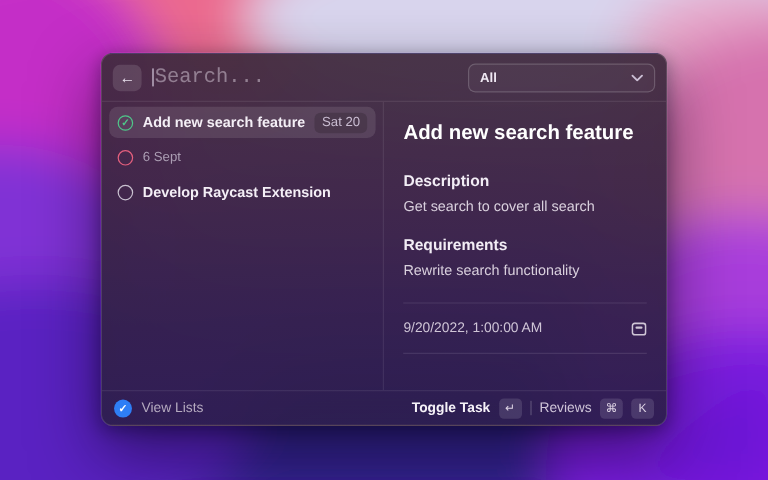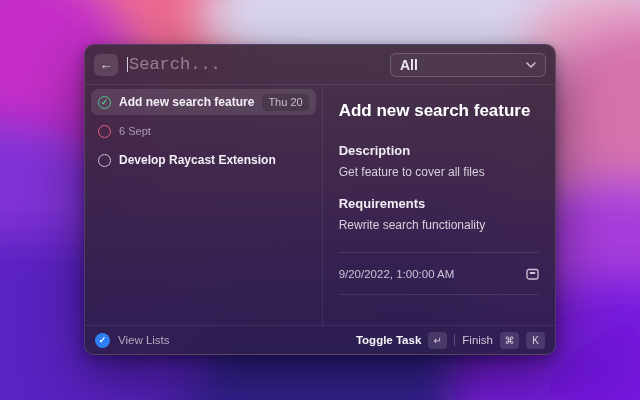--- a/index.html
+++ b/index.html
@@ -27,21 +27,21 @@
               display:flex; align-items:center; justify-content:center; cursor:default;
               font-family:"Liberation Sans", sans-serif; }
   .search-wrap { flex:1; display:flex; align-items:center; min-width:0; }
   .caret { width:1px; height:15px; background:#d7cde0; margin-right:1px; }
   .search-input { flex:1; min-width:0; background:transparent; border:none; outline:none;
                   color:#fff; font-size:17px; font-family:Liberation Mono, monospace; }
   .search-input::placeholder { color:rgba(235,226,240,0.45); }
   .dropdown { flex:0 0 156px; height:24px; border:1px solid rgba(255,255,255,0.18);
               border-radius:6px; background:rgba(255,255,255,0.03);
               display:flex; align-items:center; justify-content:space-between;
-              padding:0 9px; font-size:14px; font-weight:700; color:#efe8f3; }
+              padding:0 9px; font-size:11px; font-weight:700; color:#efe8f3; }
 
   
   .body { flex:1; display:flex; min-height:0; }
   .list { flex:0 0 178px; padding:4px 6px; }
   .row { display:flex; align-items:center; gap:8px; height:26px; padding:0 7px;
          border-radius:7px; margin-bottom:3px; }
   .row.selected { background:rgba(255,255,255,0.1); }
   .circle { flex:0 0 13px; width:13px; height:13px; border-radius:50%;
             border:1.5px solid #c9c1d0; display:flex; align-items:center; justify-content:center; }
   .circle .check { font-size:8.5px; line-height:1; font-weight:700; }
@@ -133,21 +133,21 @@
 
     <div class="body">
 
       <div class="list">
 
         <div class="row selected">
           <span class="circle" style="border-color: rgb(78, 201, 138); color: rgb(78, 201, 138);">
             <span class="check">✓</span>
           </span>
           <span class="row-label">Add new search feature</span>
-          <span class="accessory chip">Thu 20</span>
+          <span class="accessory chip">Sat 20</span>
         </div>
 
         <div class="row">
           <span class="circle" style="border-color: rgb(229, 96, 126); color: rgb(229, 96, 126);">
             <span class="check"></span>
           </span>
           <span class="accessory">6 Sept</span>
         </div>
 
         <div class="row">
@@ -159,21 +159,21 @@
         </div>
 
       </div>
 
       <div class="vdivider"></div>
 
       <div class="detail">
         <div class="detail-title">Add new search feature</div>
 
         <div class="section-heading">Description</div>
-        <p class="section-body">Get feature to cover all files</p>
+        <p class="section-body">Get search to cover all search</p>
 
         <div class="section-heading">Requirements</div>
         <p class="section-body">Rewrite search functionality</p>
 
         <div class="date-field">
           <span>9/20/2022, 1:00:00 AM</span>
           <span class="cal-icon">
             <svg width="13" height="12" viewBox="0 0 13 12">
               <rect x="1" y="1.5" width="11" height="9.5" rx="2" fill="none" stroke="#cfc5d6" stroke-width="1.3"></rect>
               <rect x="3.6" y="4" width="5.8" height="2" rx="0.8" fill="#cfc5d6"></rect>
@@ -187,20 +187,20 @@
     <div class="footer">
       <span class="app-icon" style="background-color: rgb(46, 126, 246);">
         <span>✓</span>
       </span>
       <span class="footer-left-label">View Lists</span>
 
       <div class="footer-right">
         <span class="action-primary">Toggle Task</span>
         <span class="keycap">↵</span>
         <span class="fdiv"></span>
-        <span class="action-secondary">Finish</span>
+        <span class="action-secondary">Reviews</span>
         <span class="keycap">⌘</span>
         <span class="keycap">K</span>
       </div>
     </div>
 
   </div>
 </div>
 
 </body></html>

